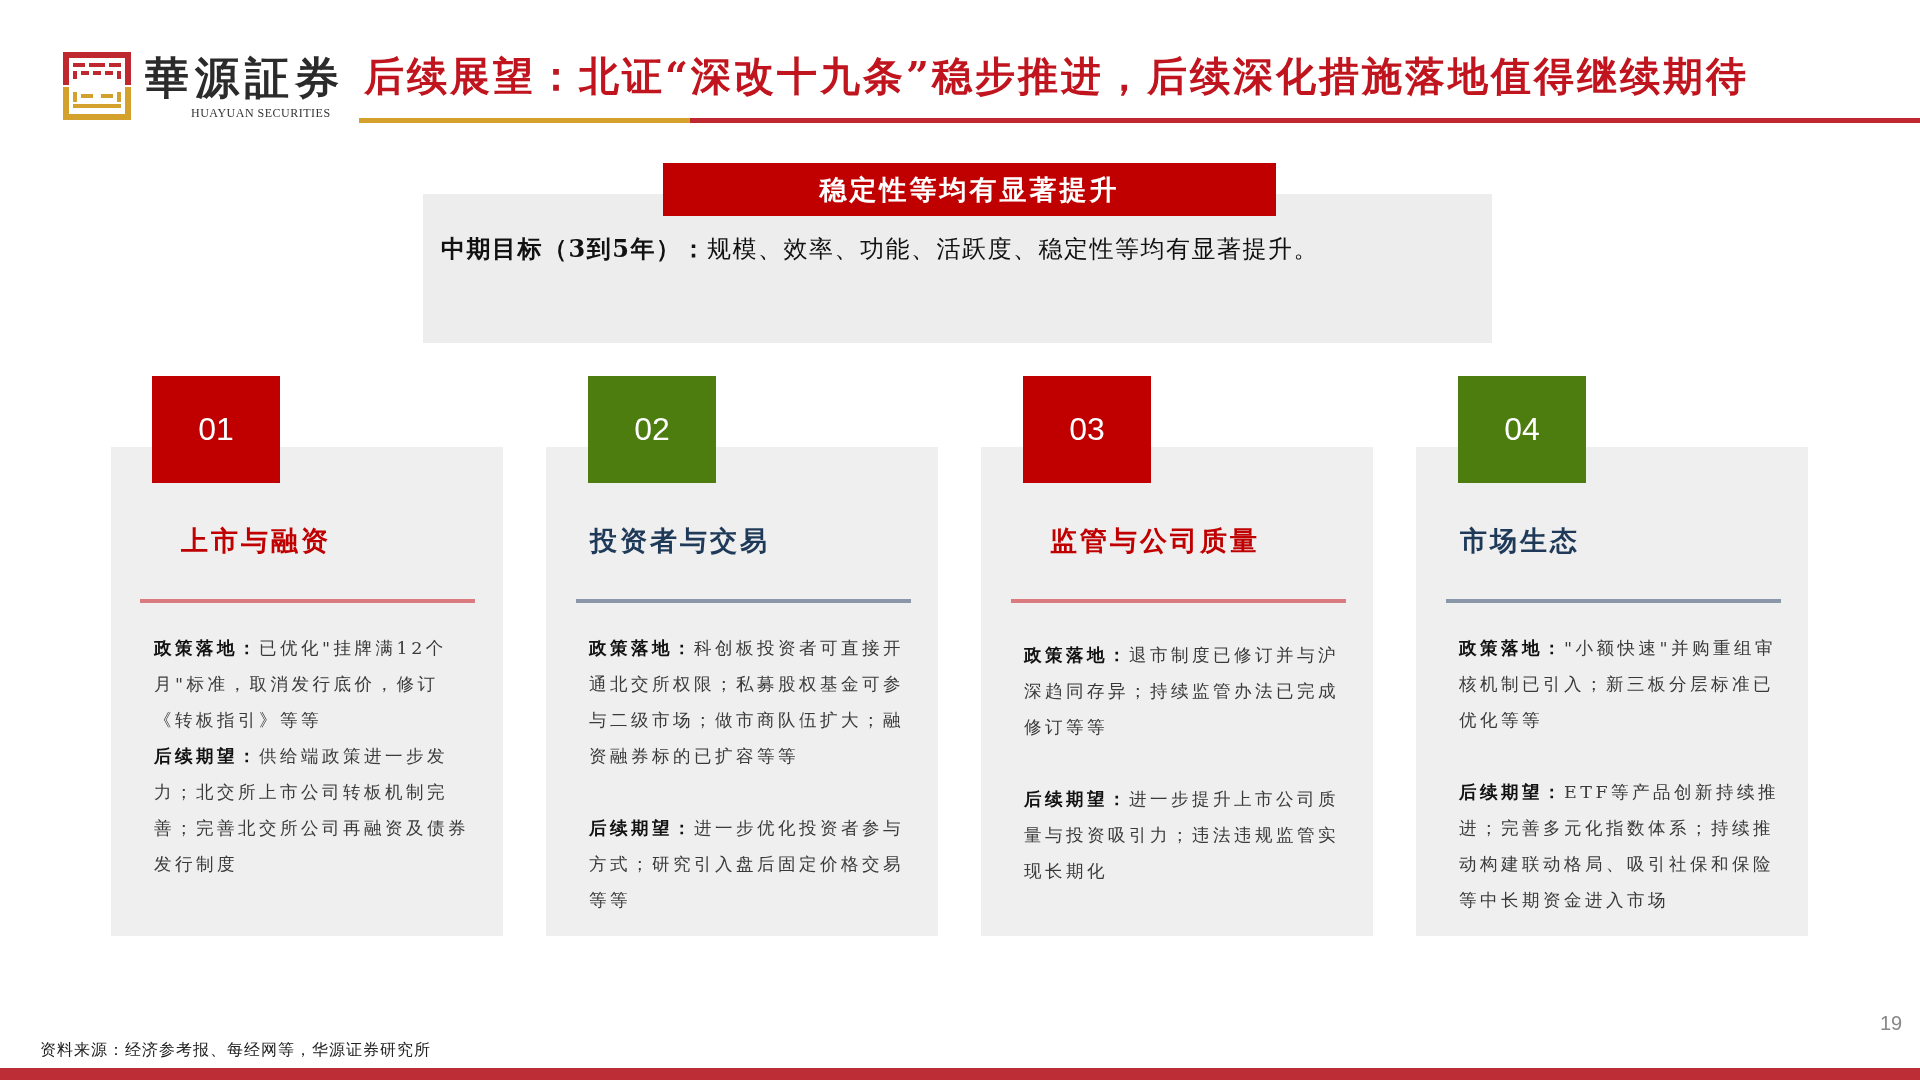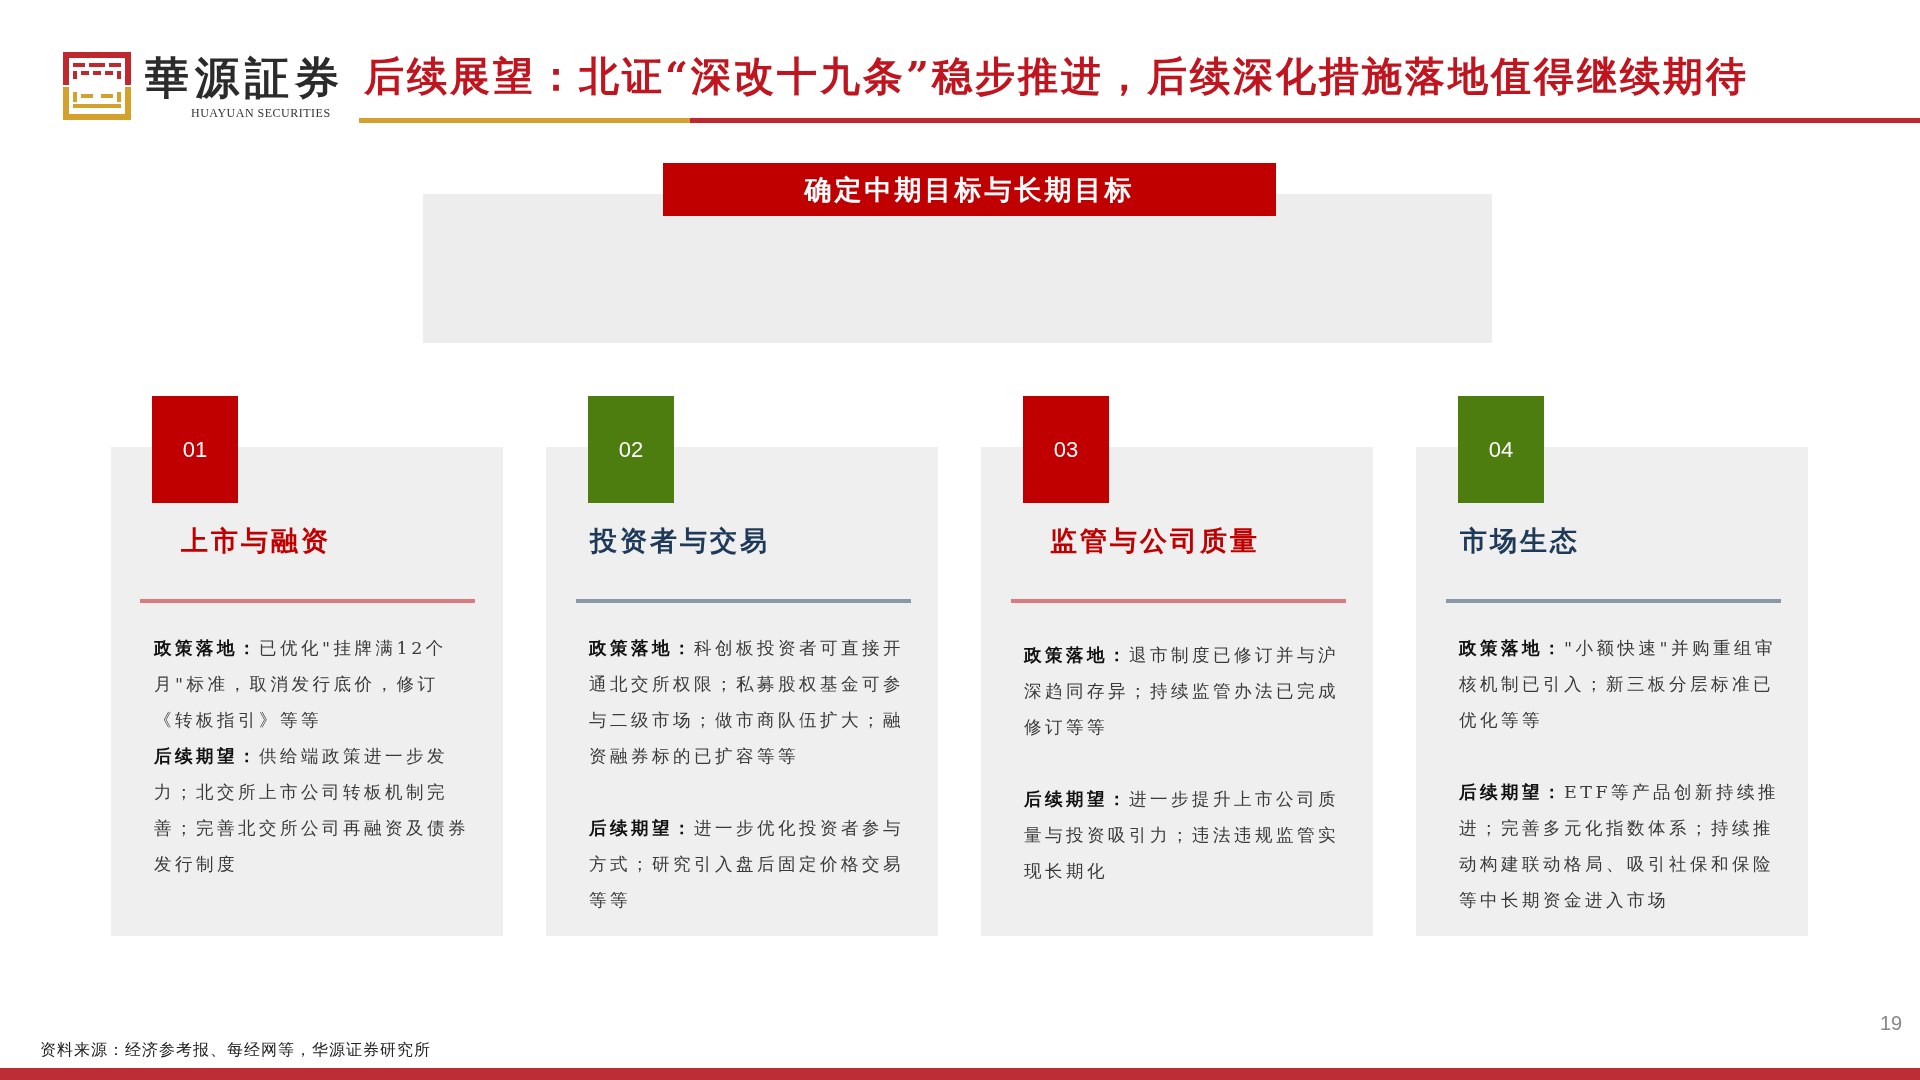--- a/index.html
+++ b/index.html
@@ -37,22 +37,22 @@
   .goal-text {
     position:absolute; left:441px; top:232px; width:1040px;
     font-size:24px; line-height:33px; color:#111; letter-spacing:1.5px;
   }
   .goal-text b { font-weight:bold; }
 
   .card {
     position:absolute; top:447px; width:392px; height:489px; background:#efefef;
   }
   .badge {
-    position:absolute; top:396px; width:86px; height:107px;
-    color:#fff; font-family:"Liberation Sans", sans-serif; font-size:22px;
+    position:absolute; top:376px; width:128px; height:107px;
+    color:#fff; font-family:"Liberation Sans", sans-serif; font-size:32px;
     text-align:center; line-height:107px;
   }
   .badge.red { background:#c00000; }
   .badge.navy { background:#4d7c0f; }
   .card-title {
     position:absolute; top:523px; font-size:27px; font-weight:bold; letter-spacing:3px;
     white-space:nowrap;
   }
   .card-title.red { color:#c00000;margin-left:28px; }
   .card-title.navy { color:#1e3a58; }
@@ -102,22 +102,25 @@
   </svg>
   <div class="logo-cn">華源証券</div>
   <div class="logo-en">HUAYUAN SECURITIES</div>
 </div>
 
 <div class="page-title">后续展望：北证“深改十九条”稳步推进，后续深化措施落地值得继续期待</div>
 <div class="rule-gold"></div>
 <div class="rule-red"></div>
 
 <div class="goal-box"></div>
-<div class="goal-banner">确定中期目标与长期目标</div>
+<div class="goal-banner">稳定性等均有显著提升</div>
 <div class="goal-text">
+  <div>
+    <b>中期目标（3到5年）：</b><span>规模、效率、功能、活跃度、稳定性等均有显著提升。</span>
+  </div>
 </div>
 
 <div class="card" style="left:111px;"></div>
 <div class="badge red" style="left:152px;">01</div>
 <div class="card-title red" style="left:153px;">上市与融资</div>
 <div class="card-rule red" style="left:140px;"></div>
 <div class="card-body" style="left:154px;">
   <p><b>政策落地：</b><span>已优化"挂牌满12个月"标准，取消发行底价，修订《转板指引》等等</span></p>
   <p><b>后续期望：</b><span>供给端政策进一步发力；北交所上市公司转板机制完善；完善北交所公司再融资及债券发行制度</span></p>
 </div>

